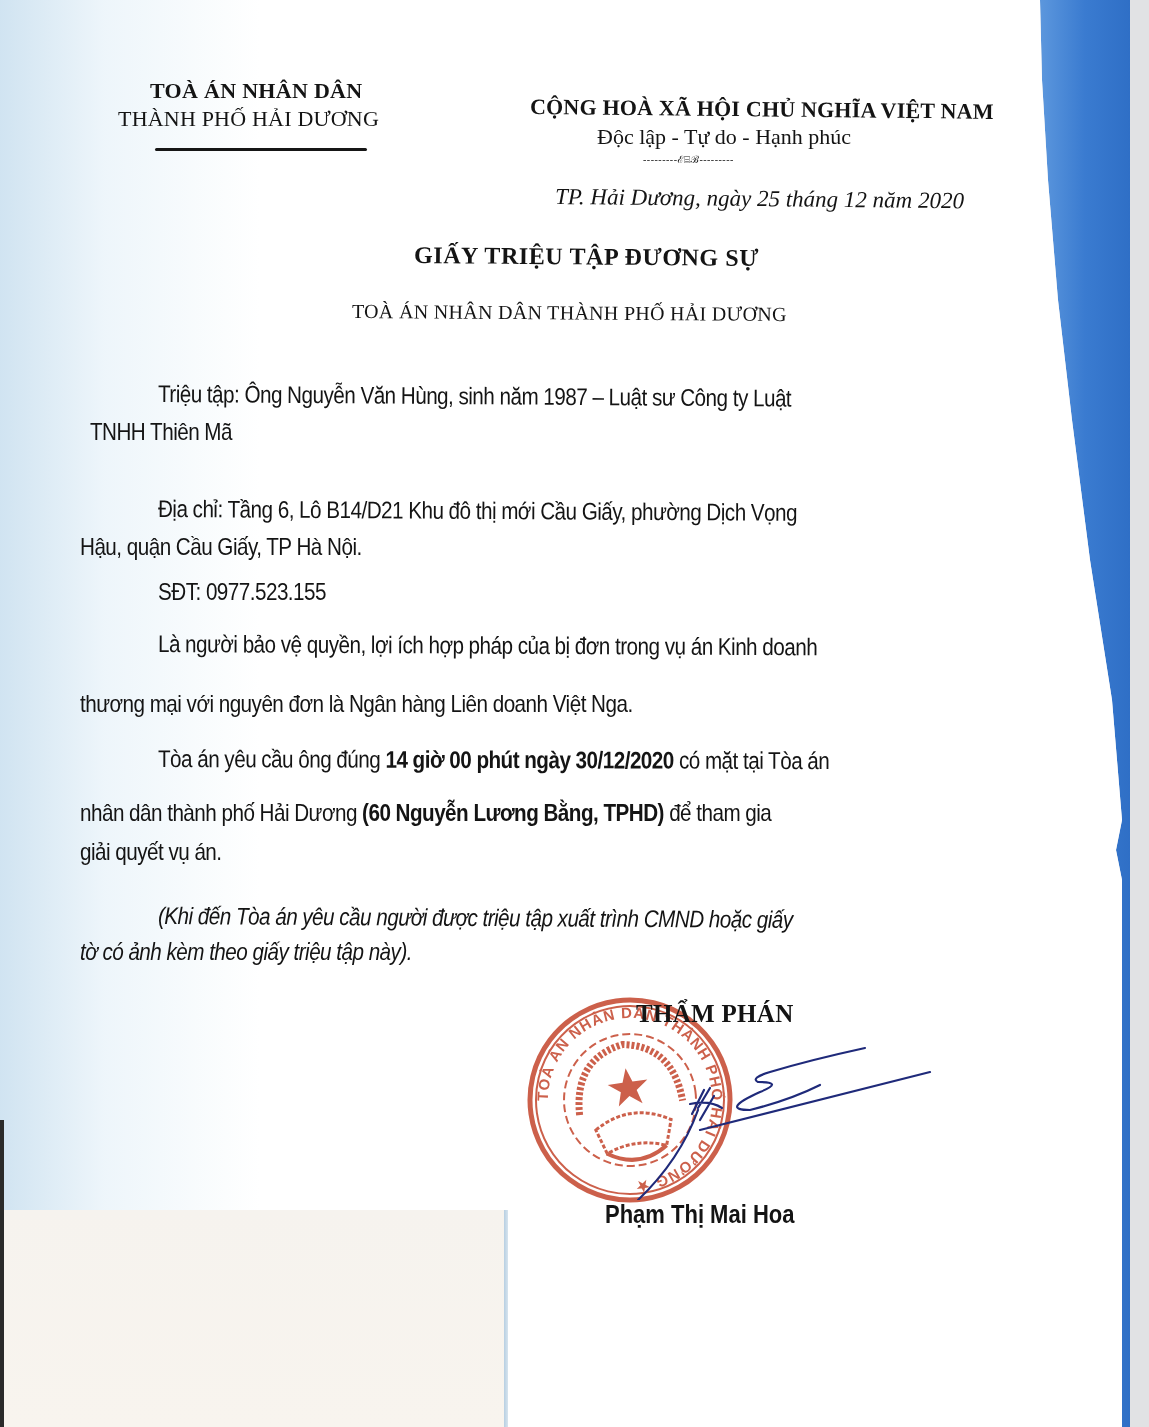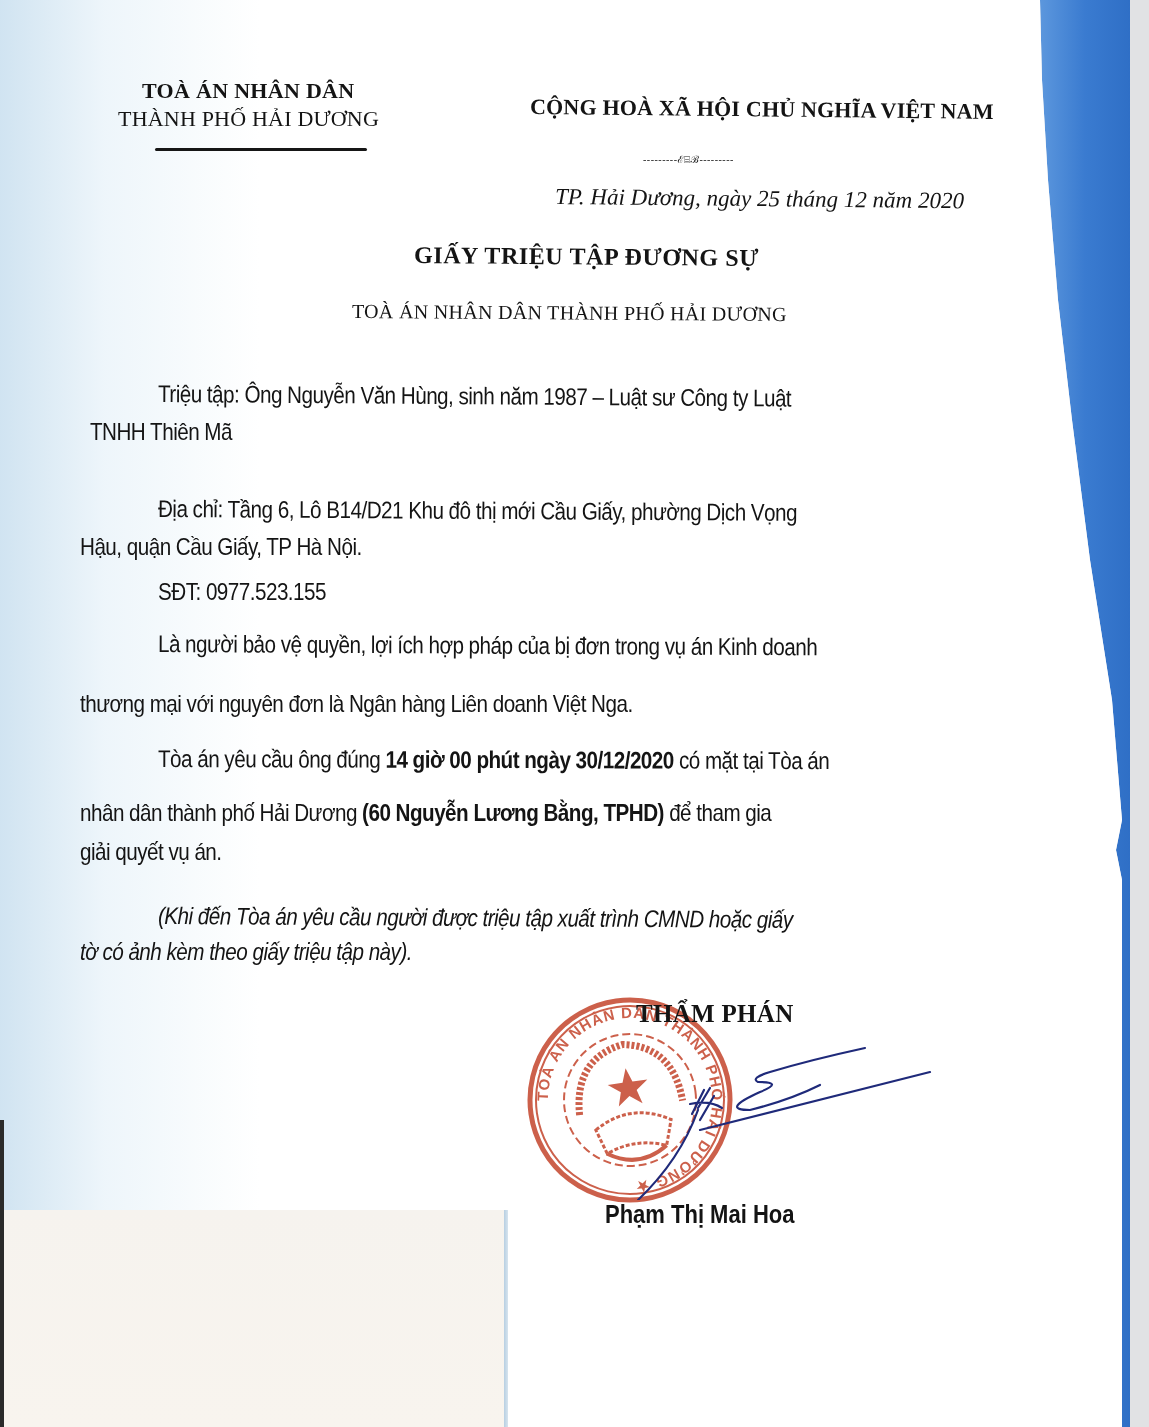--- a/index.html
+++ b/index.html
@@ -53,21 +53,21 @@
       position: absolute;
       left: 0; top: 1120px; width: 4px; height: 307px;
       background: #2a2a2a;
     }
 
     .text {
       position: absolute;
       white-space: nowrap;
     }
     .hdr-left-1 {
-      left: 142px; top: 78px;
+      left: 150px; top: 78px;
       font-size: 22px; font-weight: bold;
       letter-spacing: 0.3px;
     }
     .hdr-left-2 {
       left: 118px; top: 106px;
       font-size: 22px;
       letter-spacing: 0.2px;
     }
     .hdr-rule {
       position: absolute;
@@ -180,20 +180,21 @@
 
   <div class="page-tint"></div>
   <div class="bottom-left-sheet"></div>
   <div class="left-edge-dark"></div>
 
   <div class="text hdr-left-1">TOÀ ÁN NHÂN DÂN</div>
   <div class="text hdr-left-2">THÀNH PHỐ HẢI DƯƠNG</div>
   <div class="hdr-rule"></div>
 
   <div class="text hdr-right-1">CỘNG HOÀ XÃ HỘI CHỦ NGHĨA VIỆT NAM</div>
+  <div class="text hdr-right-2">Độc lập - Tự do - Hạnh phúc</div>
   <div class="text hdr-right-3">---------ℰ⌸ℬ---------</div>
   <div class="text hdr-date">TP. Hải Dương, ngày 25 tháng 12 năm 2020</div>
 
   <div class="text title">GIẤY TRIỆU TẬP ĐƯƠNG SỰ</div>
   <div class="text subtitle">TOÀ ÁN NHÂN DÂN THÀNH PHỐ HẢI DƯƠNG</div>
 
   <div class="text body-line b-line-1">Triệu tập: Ông Nguyễn Văn Hùng, sinh năm 1987 – Luật sư Công ty Luật</div>
   <div class="text body-line b-line-2">TNHH Thiên Mã</div>
   <div class="text body-line b-line-3">Địa chỉ: Tầng 6, Lô B14/D21 Khu đô thị mới Cầu Giấy, phường Dịch Vọng</div>
   <div class="text body-line b-line-4">Hậu, quận Cầu Giấy, TP Hà Nội.</div>

